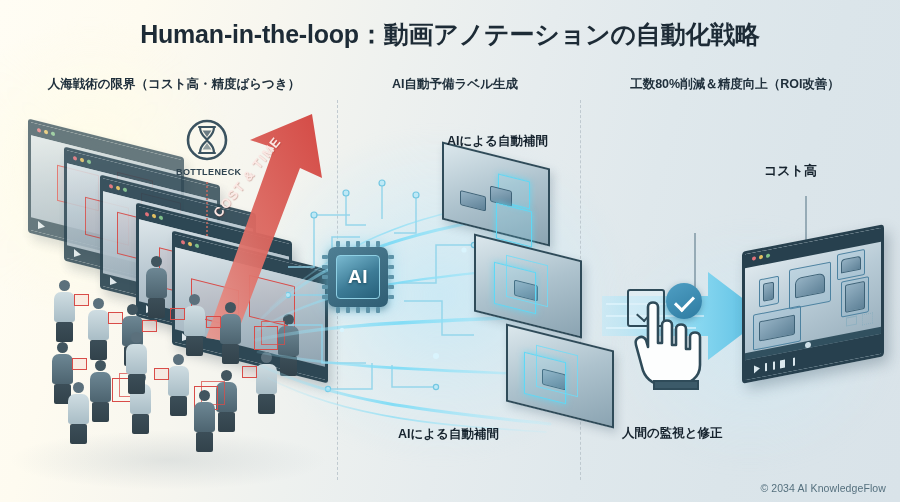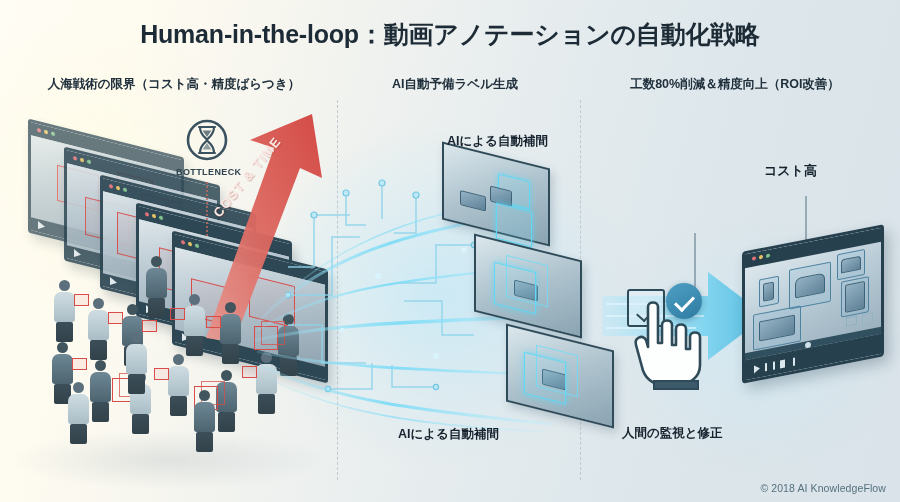--- a/index.html
+++ b/index.html
@@ -548,20 +548,43 @@
     </g>
     <g fill="#d9f4fd">
       <circle cx="128" cy="96" r="3"></circle>
         <circle cx="214" cy="70" r="2.6"></circle>
       <circle cx="186" cy="176" r="3"></circle>
         <circle cx="268" cy="206" r="2.4"></circle>
       <circle cx="92" cy="150" r="2.2"></circle>
     </g>
   </svg>
 
+  <div class="chip">
+    <div class="chip-core">AI</div>
+    <i class="pin" style="left:8px;top:-6px;width:4px;height:6px;"></i>
+    <i class="pin" style="left:18px;top:-6px;width:4px;height:6px;"></i>
+    <i class="pin" style="left:28px;top:-6px;width:4px;height:6px;"></i>
+    <i class="pin" style="left:38px;top:-6px;width:4px;height:6px;"></i>
+    <i class="pin" style="left:48px;top:-6px;width:4px;height:6px;"></i>
+    <i class="pin" style="left:8px;bottom:-6px;width:4px;height:6px;"></i>
+    <i class="pin" style="left:18px;bottom:-6px;width:4px;height:6px;"></i>
+    <i class="pin" style="left:28px;bottom:-6px;width:4px;height:6px;"></i>
+    <i class="pin" style="left:38px;bottom:-6px;width:4px;height:6px;"></i>
+    <i class="pin" style="left:48px;bottom:-6px;width:4px;height:6px;"></i>
+    <i class="pin" style="top:8px;left:-6px;width:6px;height:4px;"></i>
+    <i class="pin" style="top:18px;left:-6px;width:6px;height:4px;"></i>
+    <i class="pin" style="top:28px;left:-6px;width:6px;height:4px;"></i>
+    <i class="pin" style="top:38px;left:-6px;width:6px;height:4px;"></i>
+    <i class="pin" style="top:48px;left:-6px;width:6px;height:4px;"></i>
+    <i class="pin" style="top:8px;right:-6px;width:6px;height:4px;"></i>
+    <i class="pin" style="top:18px;right:-6px;width:6px;height:4px;"></i>
+    <i class="pin" style="top:28px;right:-6px;width:6px;height:4px;"></i>
+    <i class="pin" style="top:38px;right:-6px;width:6px;height:4px;"></i>
+    <i class="pin" style="top:48px;right:-6px;width:6px;height:4px;"></i>
+  </div>
 
   <div class="ai-frames">
     <div class="aif" style="left:12px;top:0px;">
       <div class="cbox" style="left:54px;top:16px;width:30px;height:26px;"></div>
       <div class="obj" style="left:16px;top:42px;width:24px;height:13px;"></div>
       <div class="obj" style="left:46px;top:30px;width:20px;height:14px;"></div>
     </div>
     <div class="cbox" style="left:66px;top:52px;width:34px;height:34px;transform:skewY(14deg);"></div>
 
     <div class="aif" style="left:44px;top:92px;">
@@ -637,15 +660,15 @@
       </div>
     <div class="pl-scrub"></div>
     <div class="pl-bot"></div>
     <div class="pl-ctrl">
         <i></i>
         <u></u>
         <s></s>
       </div>
   </div>
 
-  <div class="copyright">© 2018 AI KnowledgeFlow</div>
+  <div class="copyright">© 2034 AI KnowledgeFlow</div>
 
 </div>
 
 </body></html>

